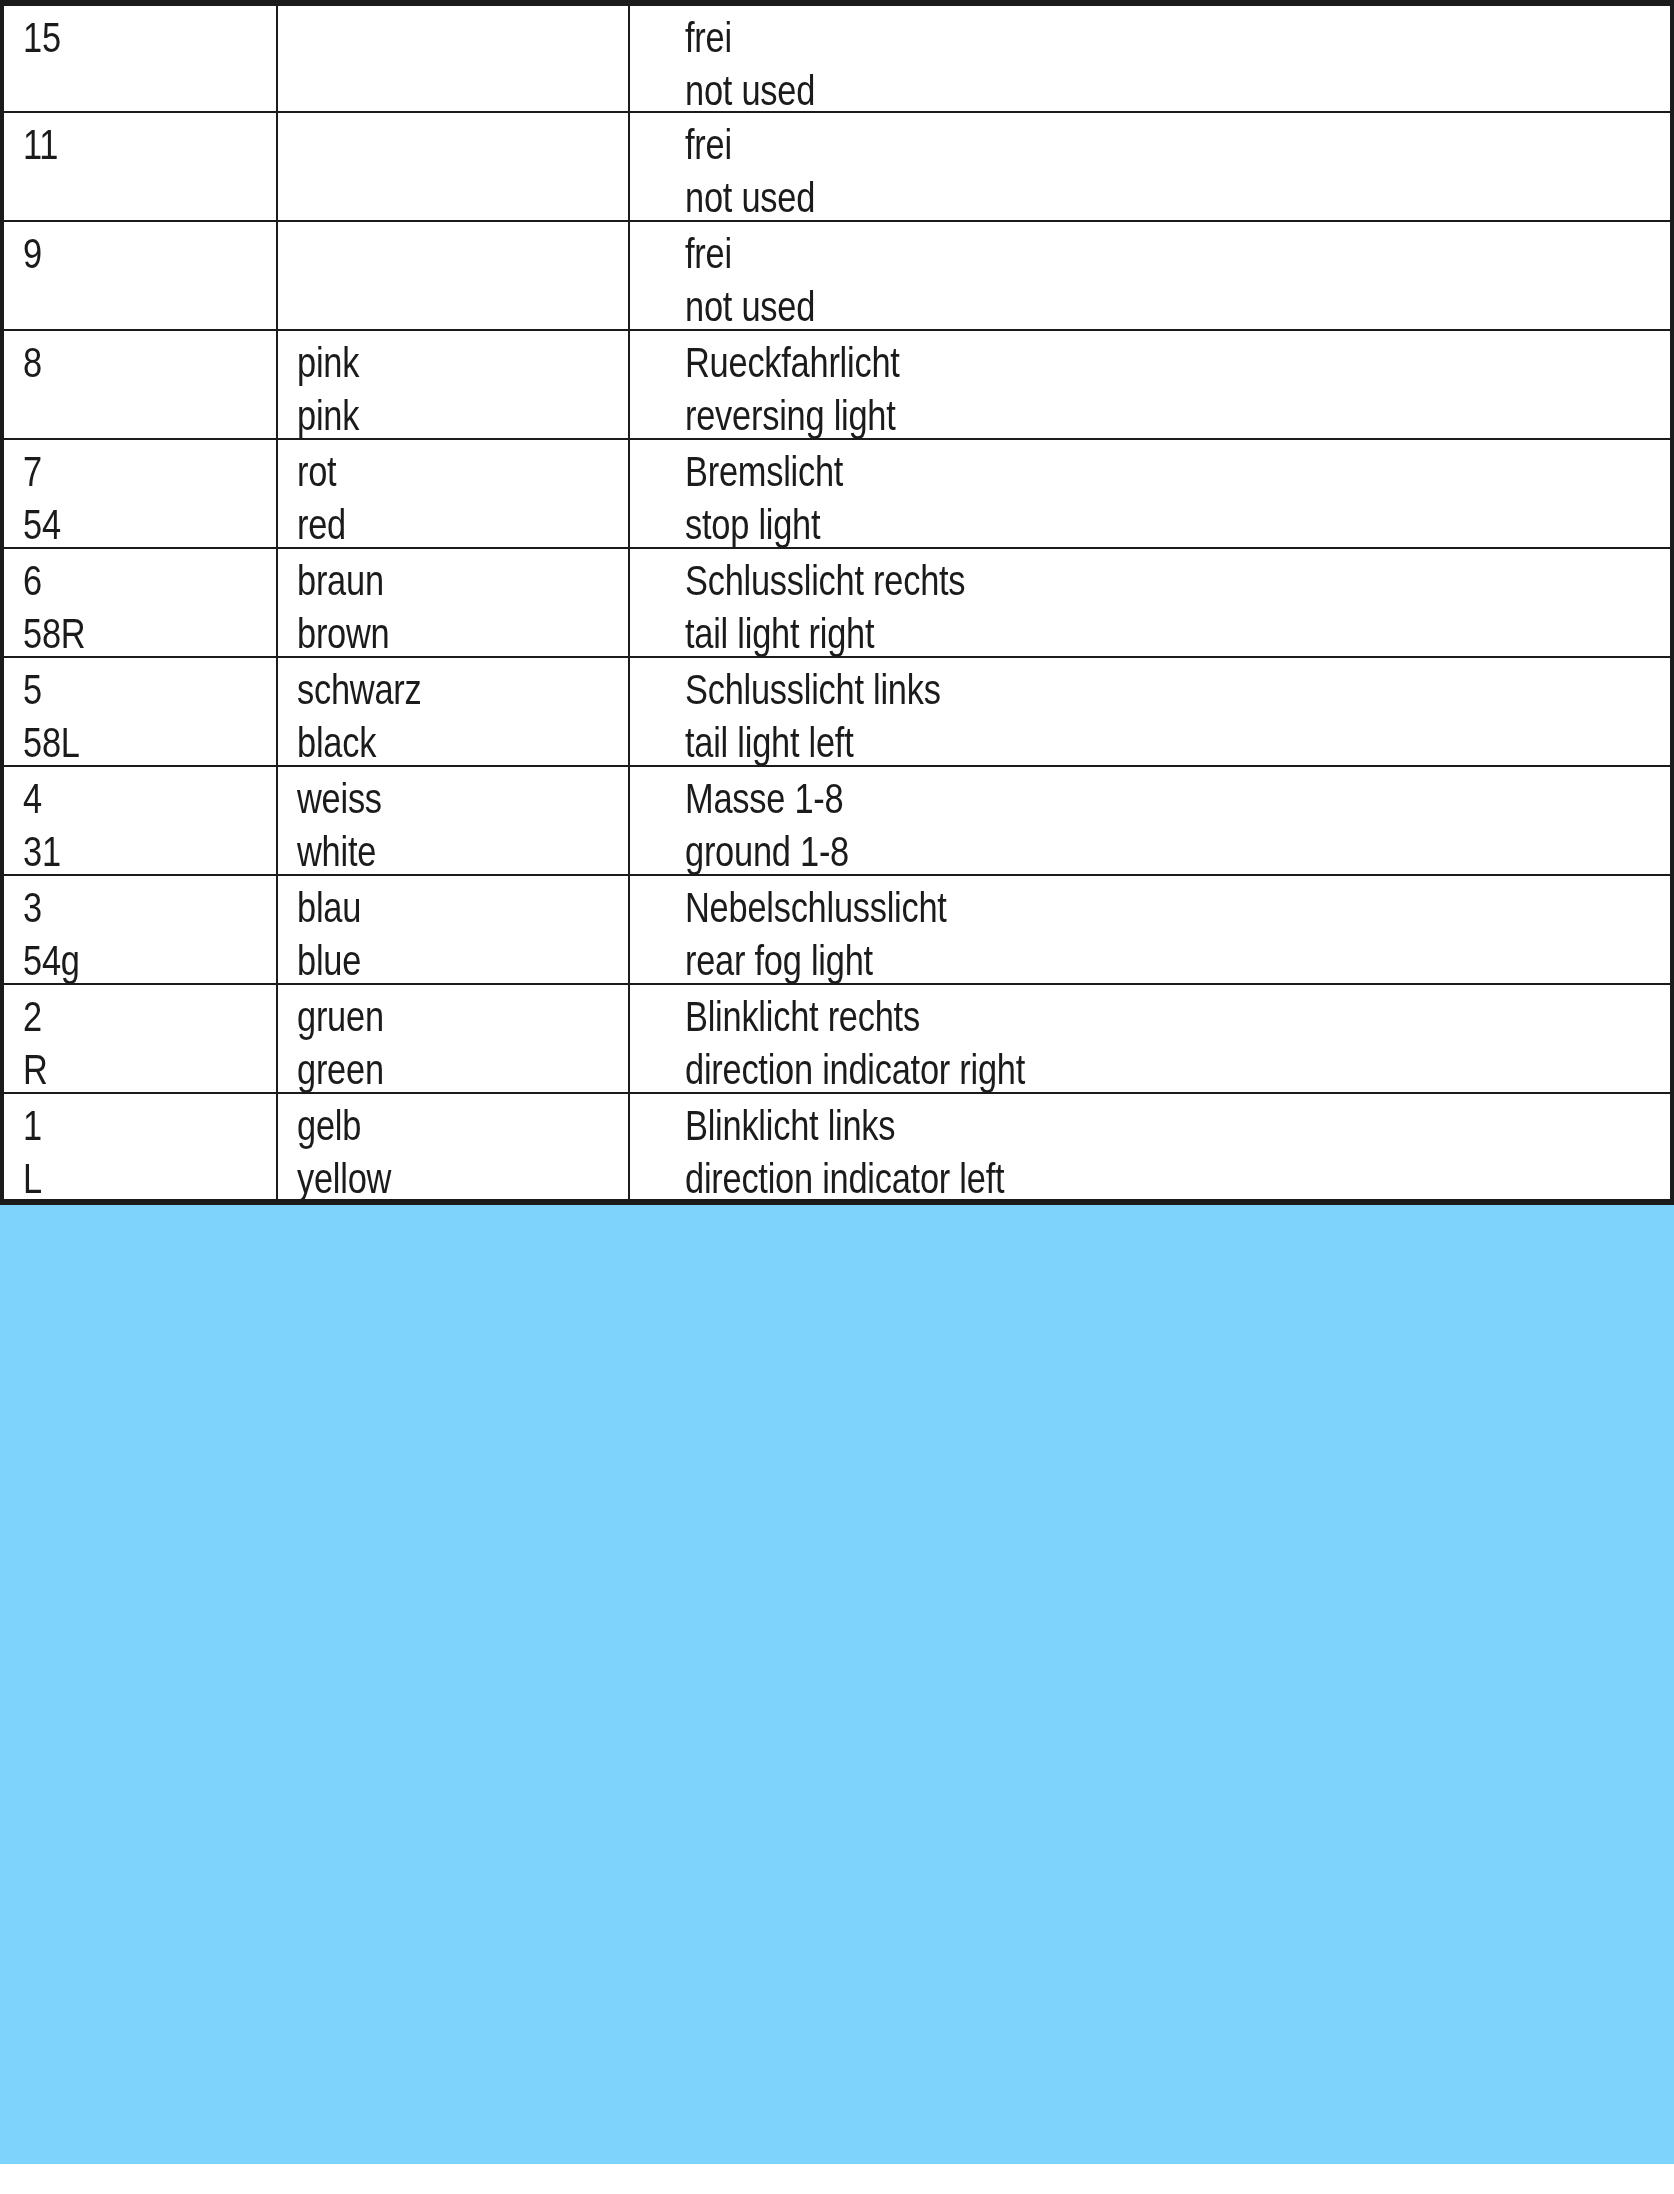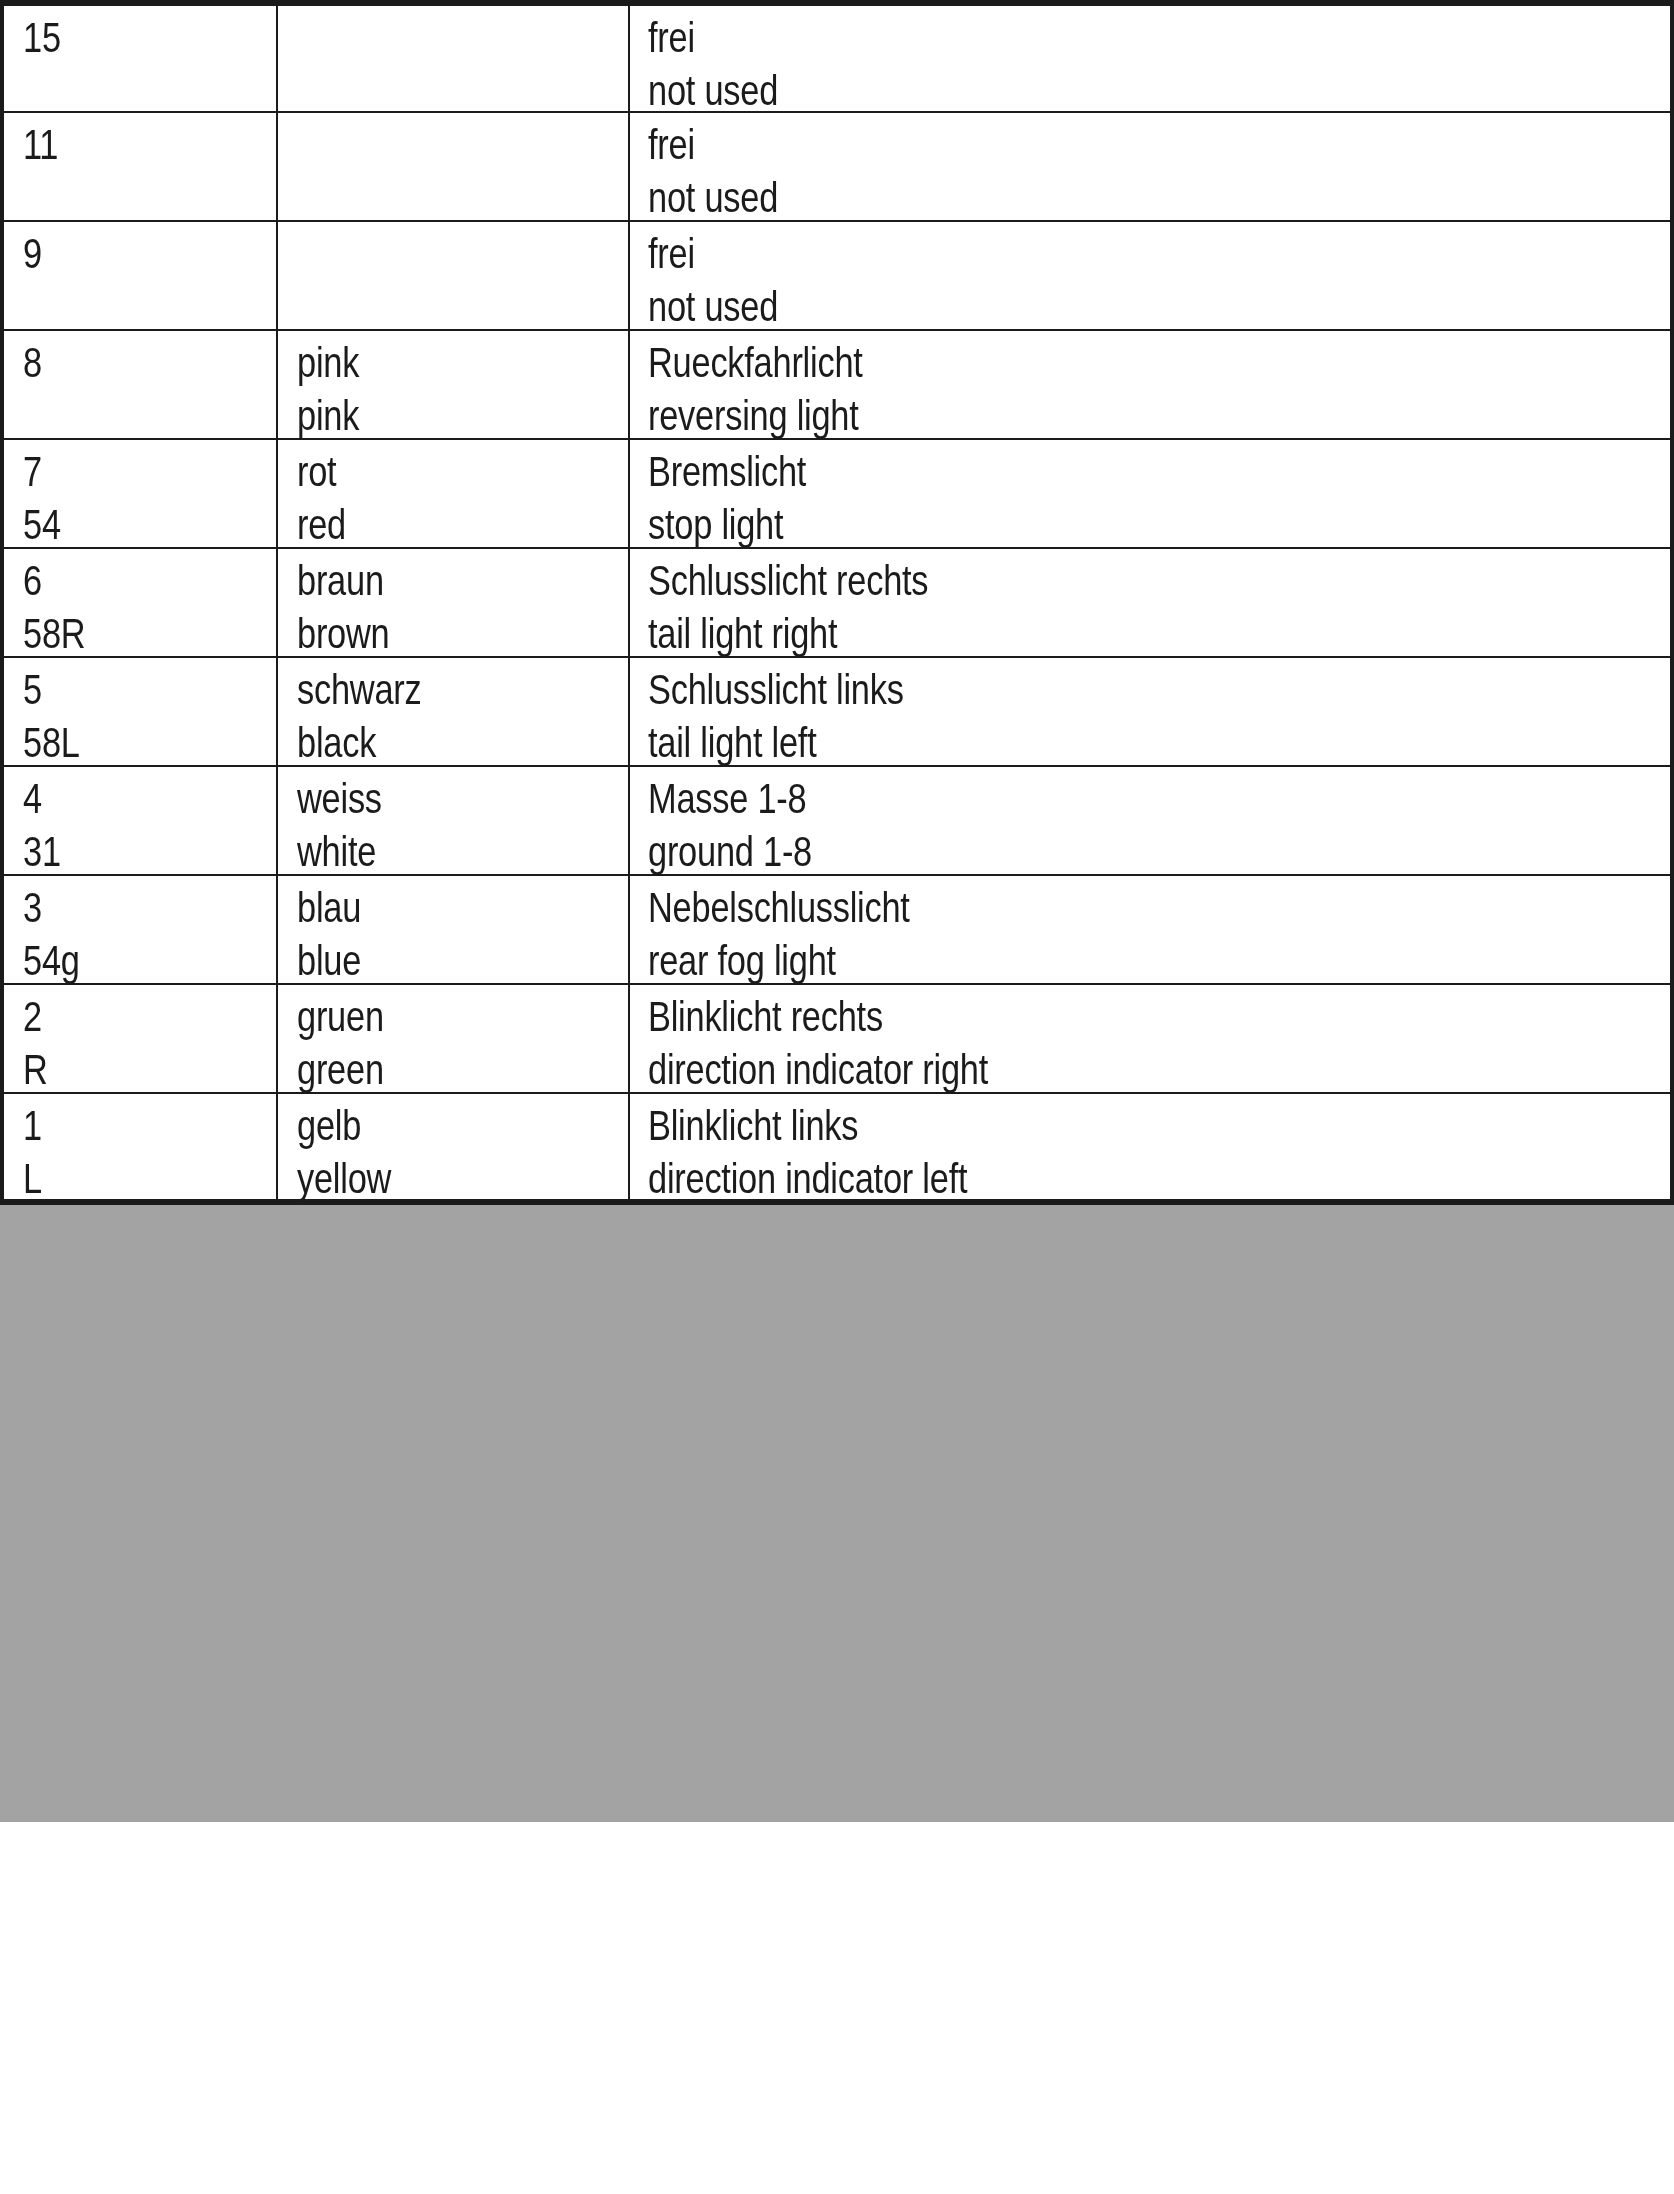--- a/index.html
+++ b/index.html
@@ -11,23 +11,23 @@
   body {
     width: 1674px;
     height: 2194px;
     overflow: hidden;
     font-family: "Liberation Sans", "DejaVu Sans", sans-serif;
   }
 
   .table-wrap {
     position: relative;
     width: 1674px;
-    height: 1822px;
+    height: 2164px;
     box-sizing: border-box;
-    background: #a3a3a3;
+    background: #7dd3fc;
   }
 
   table.pin-table {
     border-collapse: collapse;
     table-layout: fixed;
     width: 1670px;
     margin: 0;
     border-top: 6.2px solid #1b1b1b;
     border-left: 4.1px solid #1b1b1b;
     border-right: 4.8px solid #1b1b1b;
@@ -45,20 +45,21 @@
   table.pin-table td {
     border-top: 2.7px solid #1b1b1b;
     border-bottom: 2.7px solid #1b1b1b;
     border-right: 2.7px solid #1b1b1b;
     padding: 0;
     vertical-align: top;
     background: #ffffff;
   }
   table.pin-table td:last-child {
     border-right: none;
+    padding-left: 37px;
   }
   table.pin-table tr:first-child td {
     border-top: none;
   }
   table.pin-table tr:last-child td {
     border-bottom: none;
   }
 
   .cell-inner {
     position: relative;

